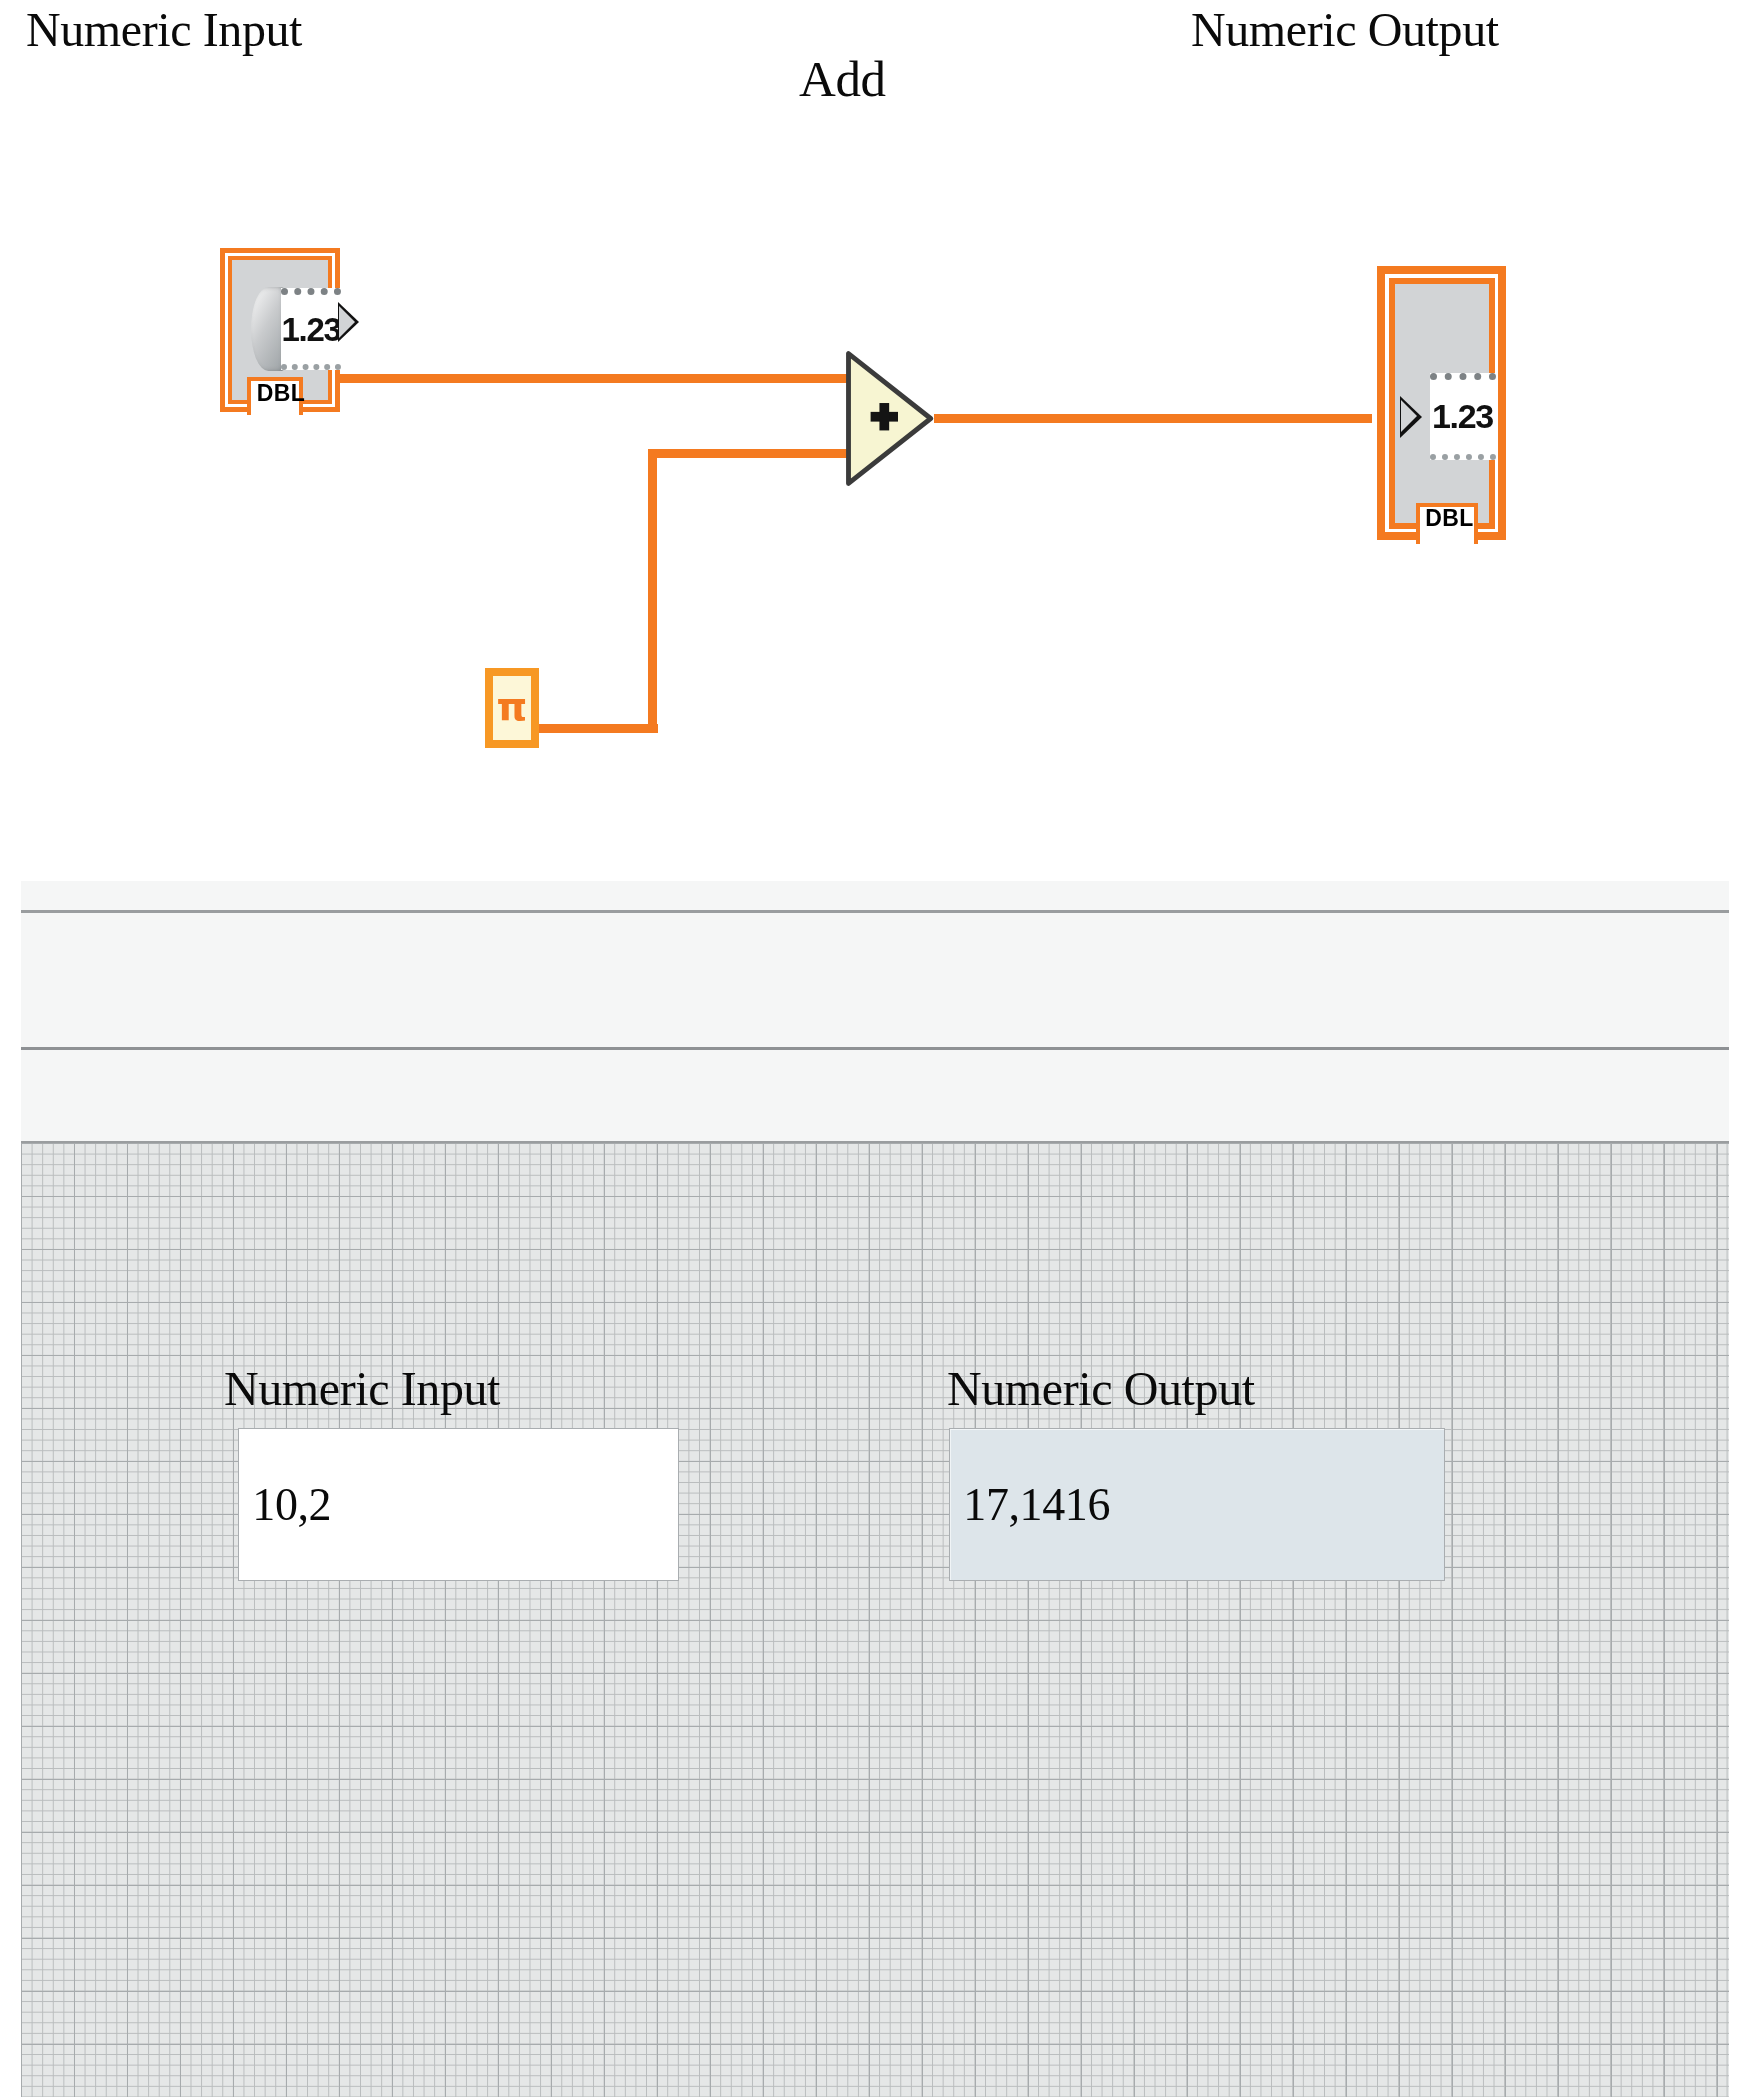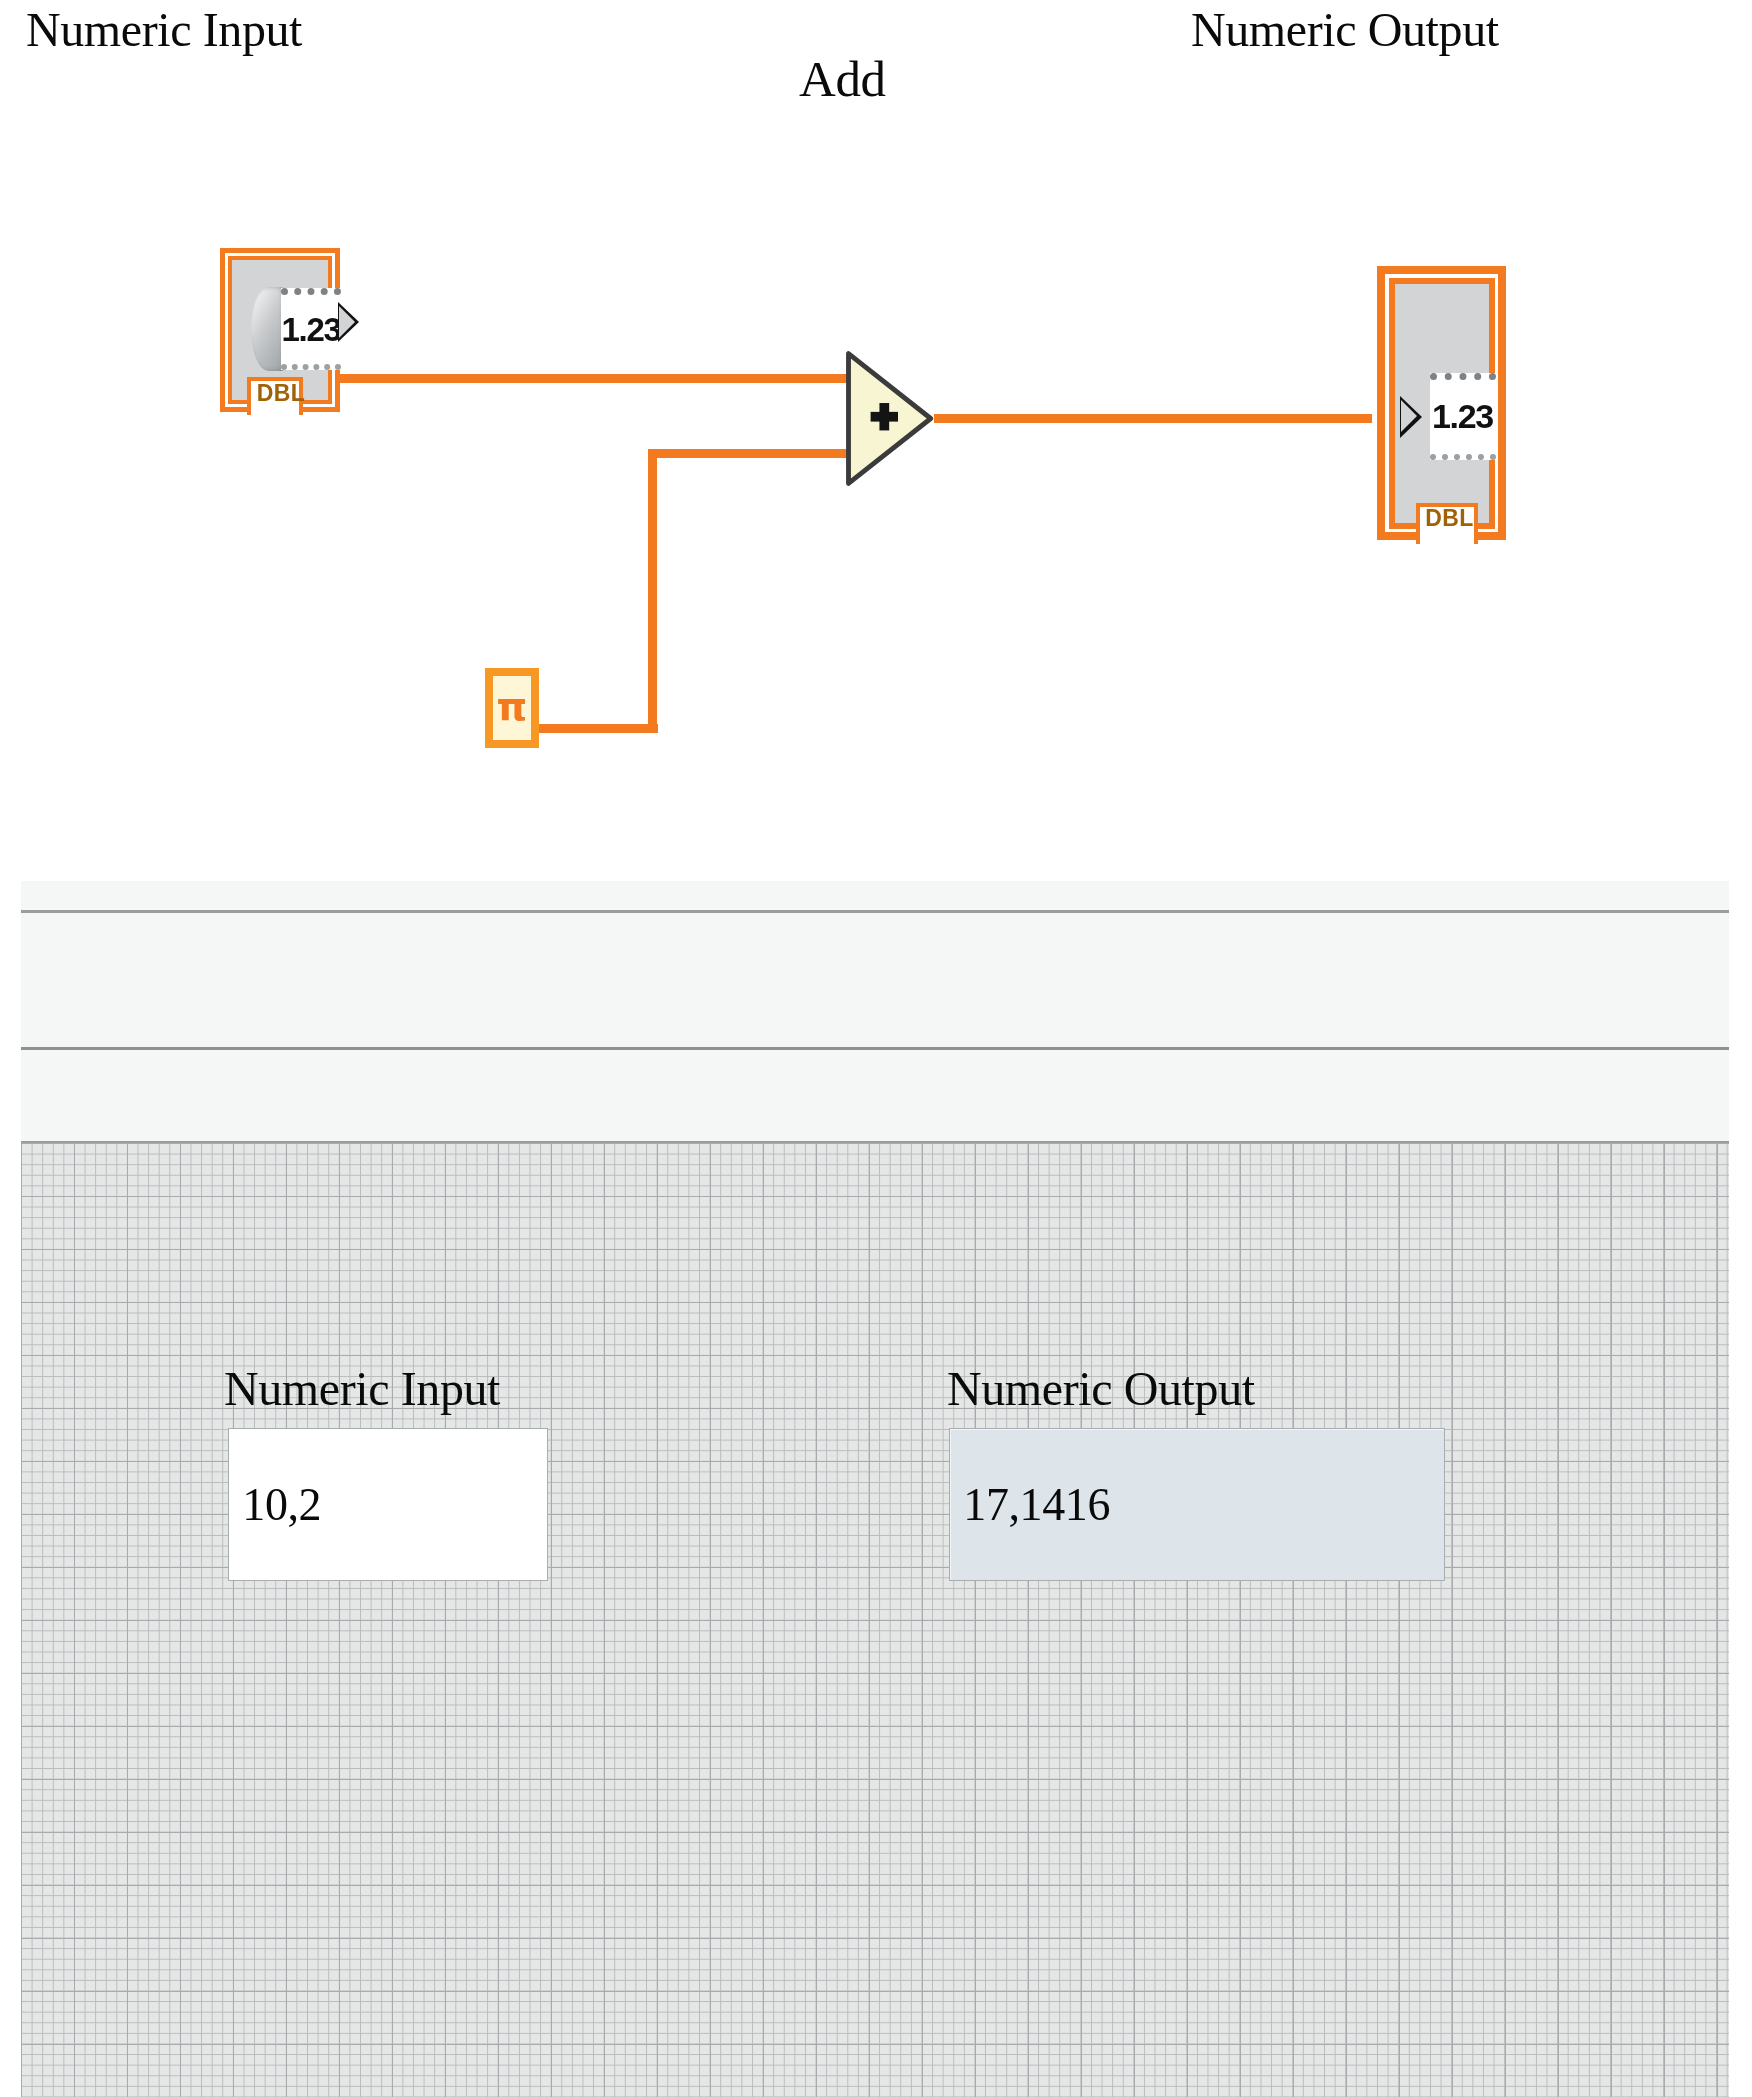--- a/index.html
+++ b/index.html
@@ -73,21 +73,21 @@
     border-left:21px solid #111;
   }
   #term-input .arrow-out::after{
     content:"";position:absolute;left:-20.4px;top:-16px;width:0;height:0;
     border-top:16px solid transparent;border-bottom:16px solid transparent;
     border-left:16px solid #d2d4d6;
   }
   .dbl-tag{
     position:absolute;
     font-family:"Liberation Sans","DejaVu Sans",sans-serif;
-    font-weight:700;font-size:23px;color:#a16207;
+    font-weight:700;font-size:23px;color:#000000;
     letter-spacing:0.4px;background:#ffffff;
     border:4.4px solid #f47a20;border-bottom:none;
     padding:0.9px 5.3px 0 5.3px;line-height:1;box-sizing:border-box;
   }
   #term-input .dbl-tag{left:27.4px;bottom:-2.7px;width:56px;height:38px;}
 
   
   #term-output{
     position:absolute;left:1377px;top:266px;width:129px;height:274px;
   }
@@ -181,21 +181,21 @@
   #fp-label-input{left:224px;top:480px;}
   #fp-label-output{left:947px;top:480px;}
 
   .fp-field{
     position:absolute;z-index:3;box-sizing:border-box;
     display:flex;align-items:center;
     font-family:"Liberation Serif","DejaVu Serif",serif;
     font-size:46px;color:#0a0a0a;padding-left:13.3px;letter-spacing:-0.4px;
   }
   #fp-input-field{
-    left:228px;top:547px;width:320px;height:153px;
+    left:238px;top:547px;width:441px;height:153px;
     background:#ffffff;
     border:1.8px solid #a9adb0;
     box-shadow:inset 0.9px 0.9px 0 #ffffff;
     font-family:Liberation Serif, serif;
   }
   #fp-output-field{
     left:949px;top:547px;width:496px;height:153px;
     background:#dde5ea;
     border:1.8px solid #a9adb0;
     box-shadow:inset 0.9px 0.9px 0 #f2f6f8;

